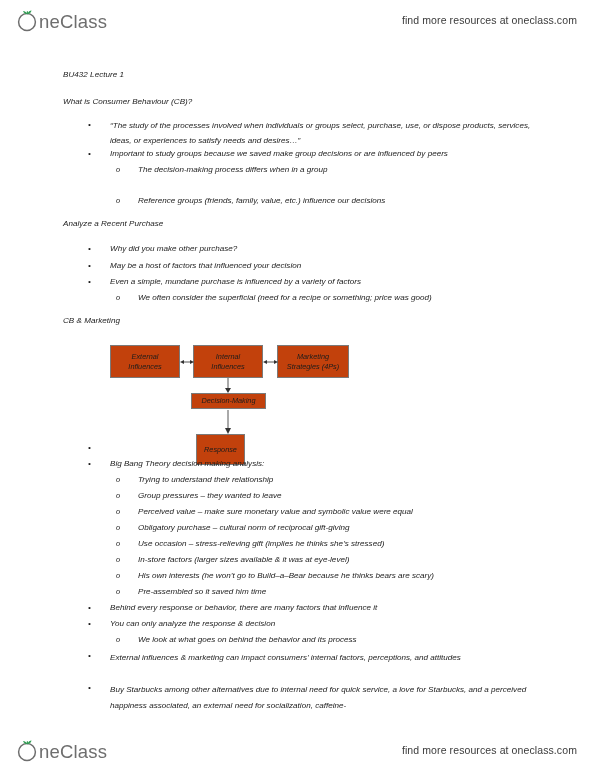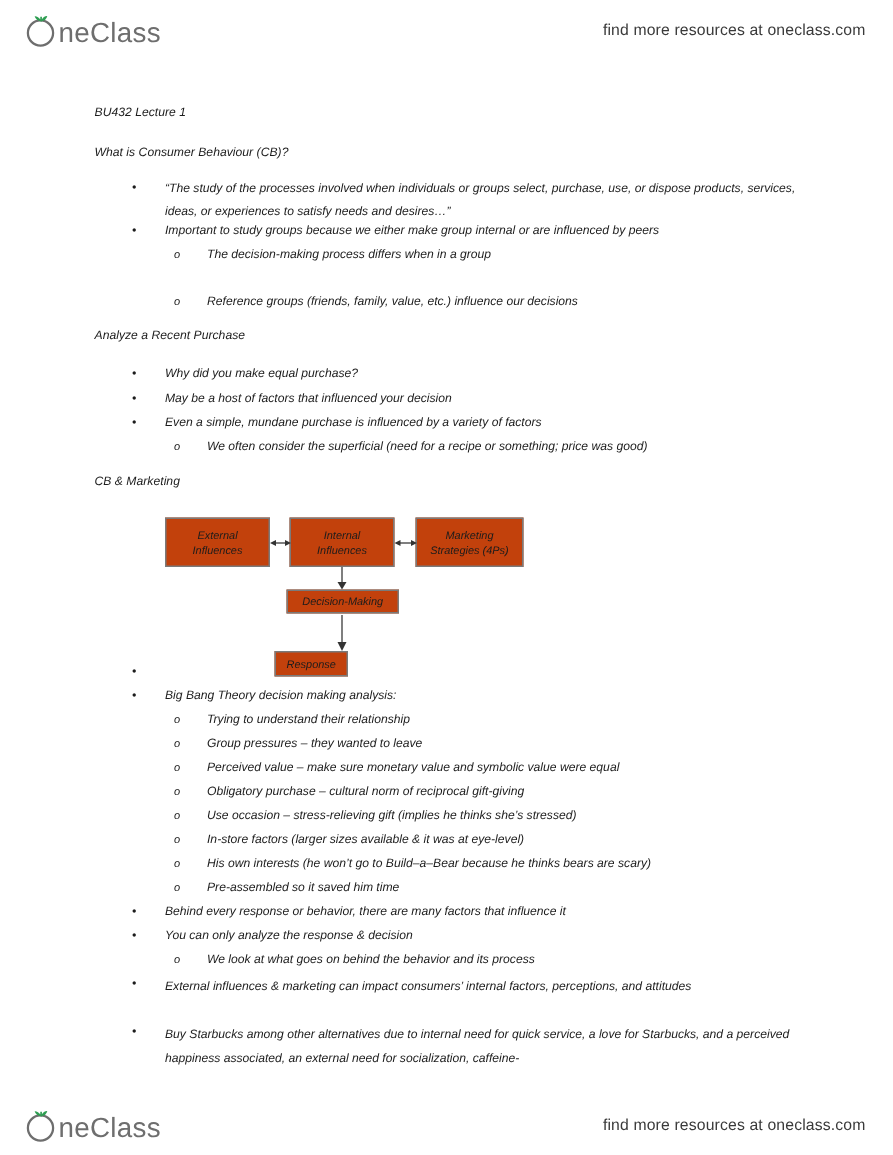--- a/index.html
+++ b/index.html
@@ -142,39 +142,39 @@
 
   <div class="line heading" style="top:49px">What is Consumer Behaviour (CB)?</div>
 
   <div class="row lvl1 wrap" style="top:71px; width:455px">
     <span class="marker">•</span>
     <span class="txt wrap" style="white-space:normal; line-height:14.5px">“The study of the processes involved when individuals or groups select, purchase, use, or dispose products, services, ideas, or experiences to satisfy needs and desires…”</span>
   </div>
 
   <div class="row lvl1" style="top:100px">
     <span class="marker">•</span>
-    <span class="txt">Important to study groups because we either make group internal or are influenced by peers</span>
+    <span class="txt">Important to study groups because we saved make group decisions or are influenced by peers</span>
   </div>
 
   <div class="row lvl2" style="top:116px">
     <span class="marker">o</span>
     <span class="txt">The decision-making process differs when in a group</span>
   </div>
 
 
   <div class="row lvl2" style="top:147px">
     <span class="marker">o</span>
     <span class="txt">Reference groups (friends, family, value, etc.) influence our decisions</span>
   </div>
 
   <div class="line heading" style="top:171px">Analyze a Recent Purchase</div>
 
   <div class="row lvl1" style="top:195px">
     <span class="marker">•</span>
-    <span class="txt">Why did you make equal purchase?</span>
+    <span class="txt">Why did you make other purchase?</span>
   </div>
   <div class="row lvl1" style="top:212px">
     <span class="marker">•</span>
     <span class="txt">May be a host of factors that influenced your decision</span>
   </div>
   <div class="row lvl1" style="top:228px">
     <span class="marker">•</span>
     <span class="txt">Even a simple, mundane purchase is influenced by a variety of factors</span>
   </div>
   <div class="row lvl2" style="top:244px">
@@ -198,21 +198,21 @@
 
     <div class="dbox" style="left:277px; top:297px; width:72px; height:33px">
       <span>Marketing</span>
       <span>Strategies (4Ps)</span>
     </div>
 
     <div class="dbox" style="left:191px; top:345px; width:75px; height:16px">
       <span>Decision-Making</span>
     </div>
 
-    <div class="dbox" style="left:183px; top:386px; width:49px; height:17px">
+    <div class="dbox" style="left:196px; top:386px; width:49px; height:31px">
       <span>Response</span>
     </div>
 
     <svg class="connector" style="left:179px; top:306px" width="16" height="16">
       <line x1="3" y1="8" x2="13" y2="8" stroke="#555" stroke-width="1"></line>
       <polygon points="1,8 5,6 5,10" fill="#333"></polygon>
       <polygon points="15,8 11,6 11,10" fill="#333"></polygon>
     </svg>
 
     <svg class="connector" style="left:262px; top:306px" width="17" height="16">

